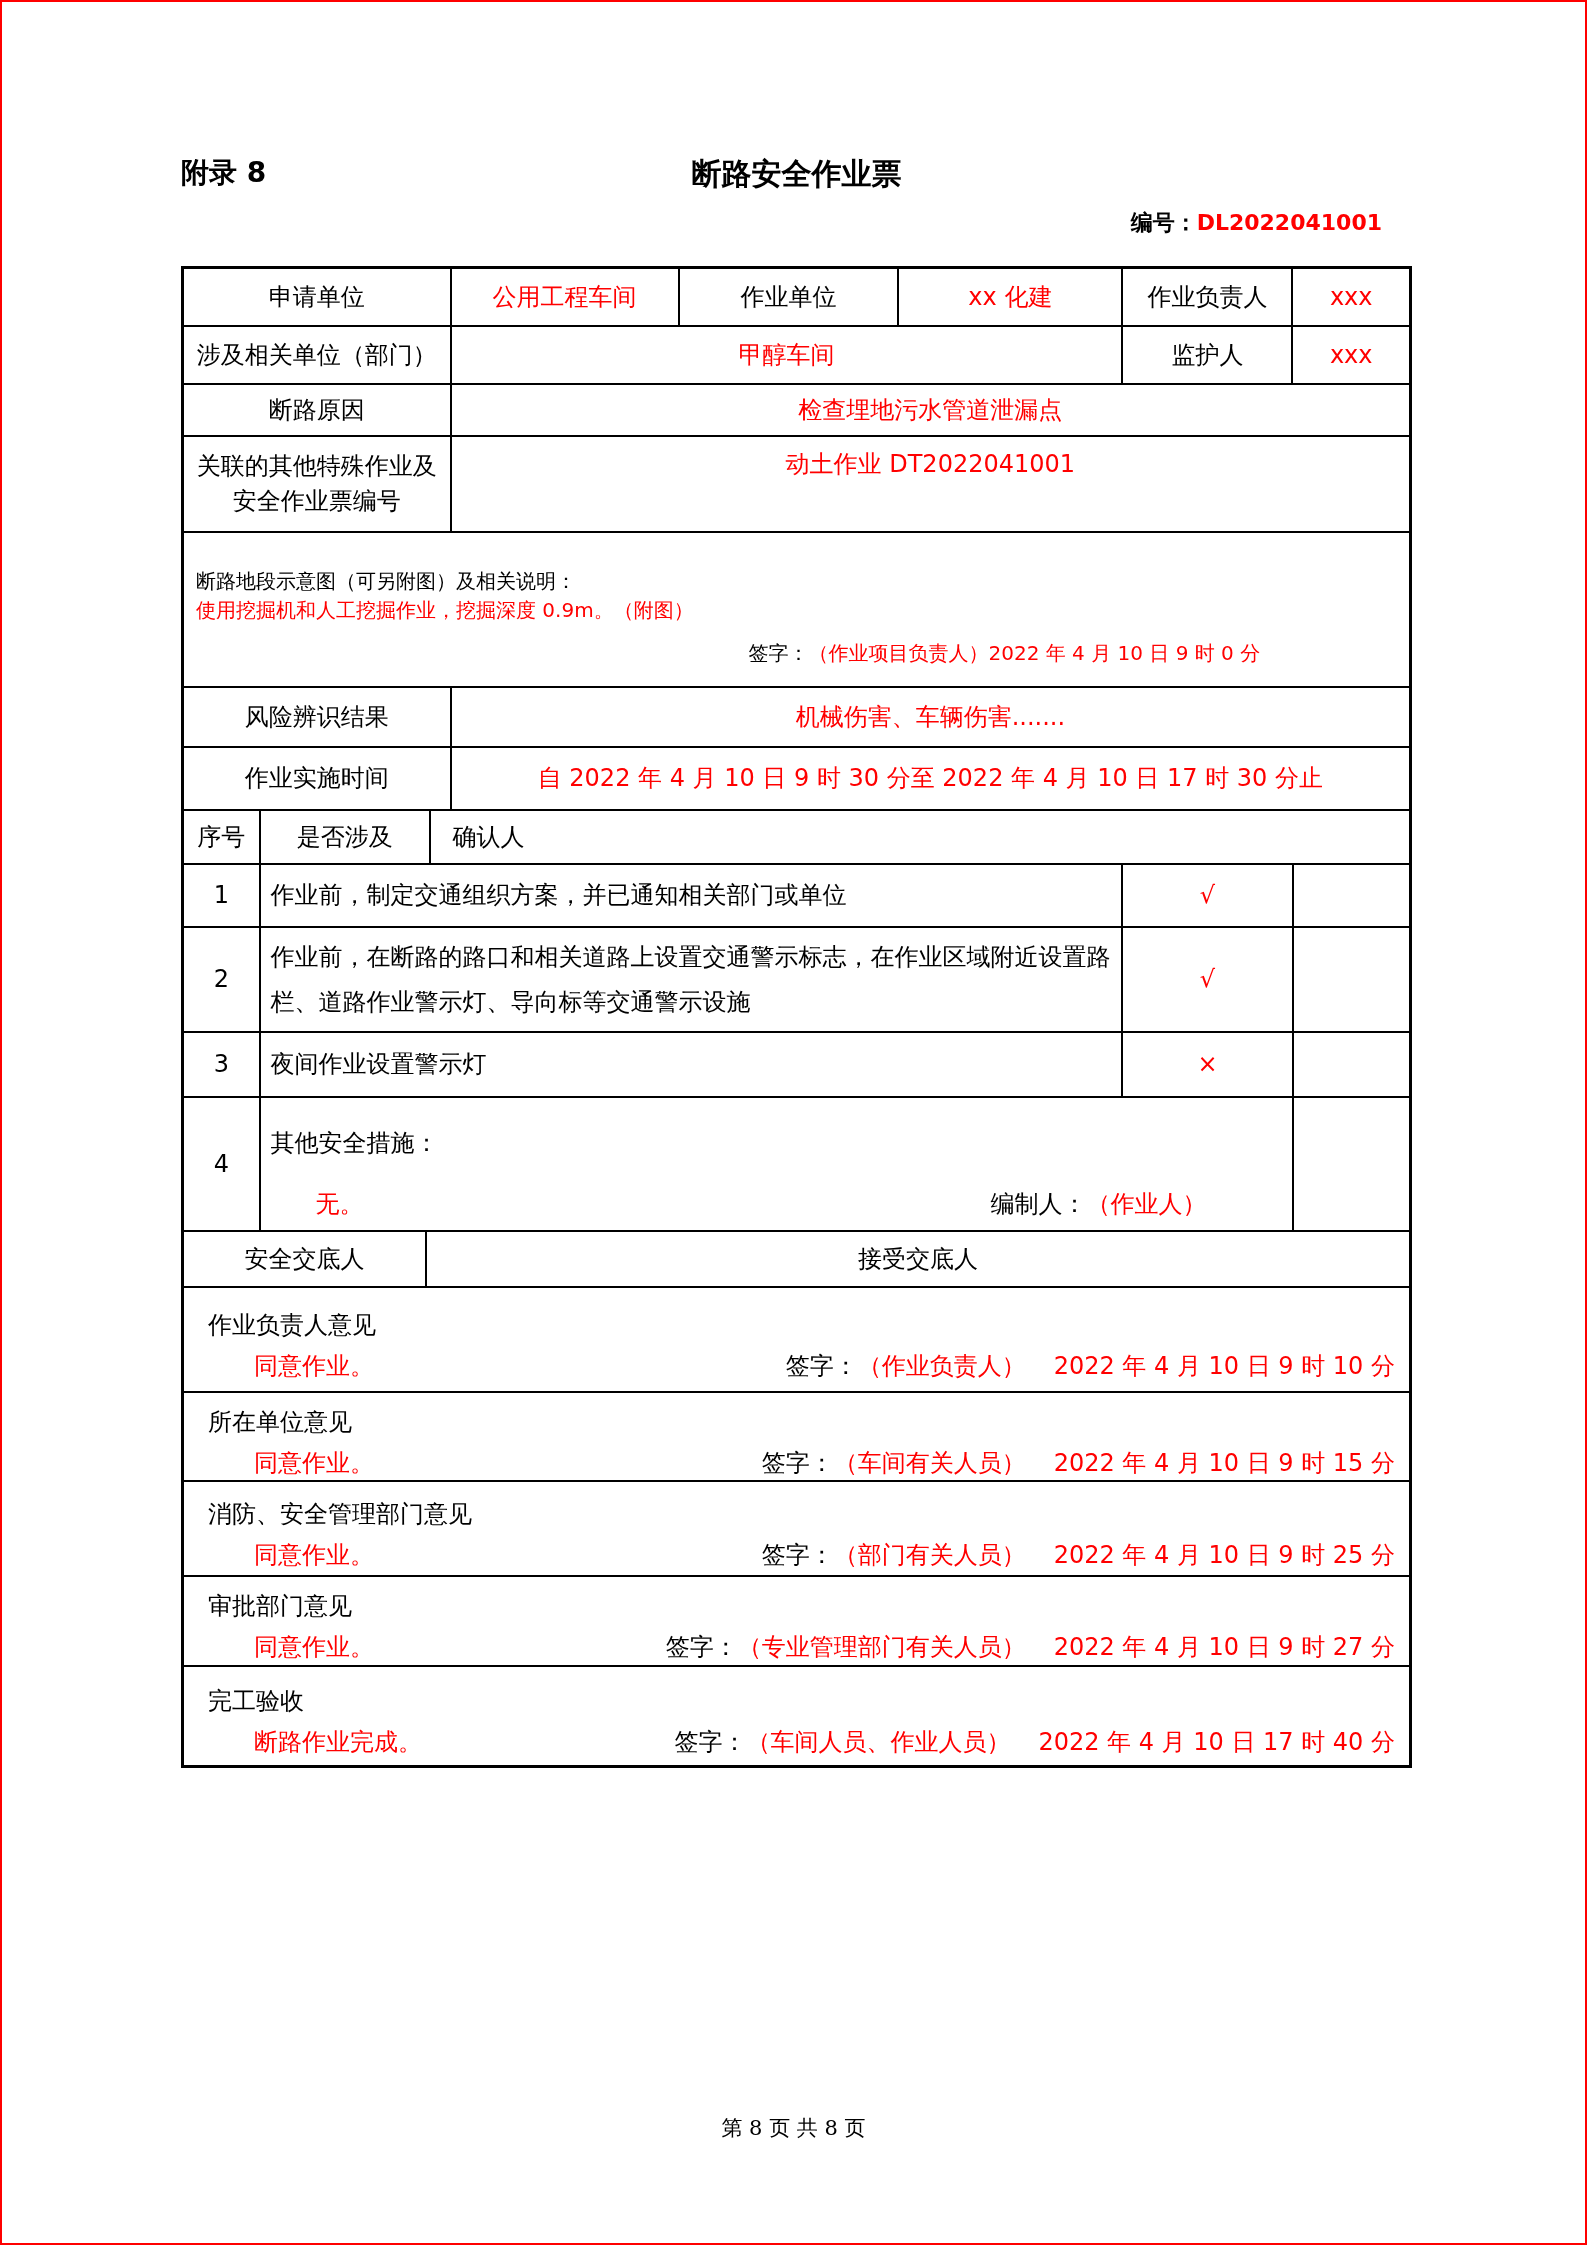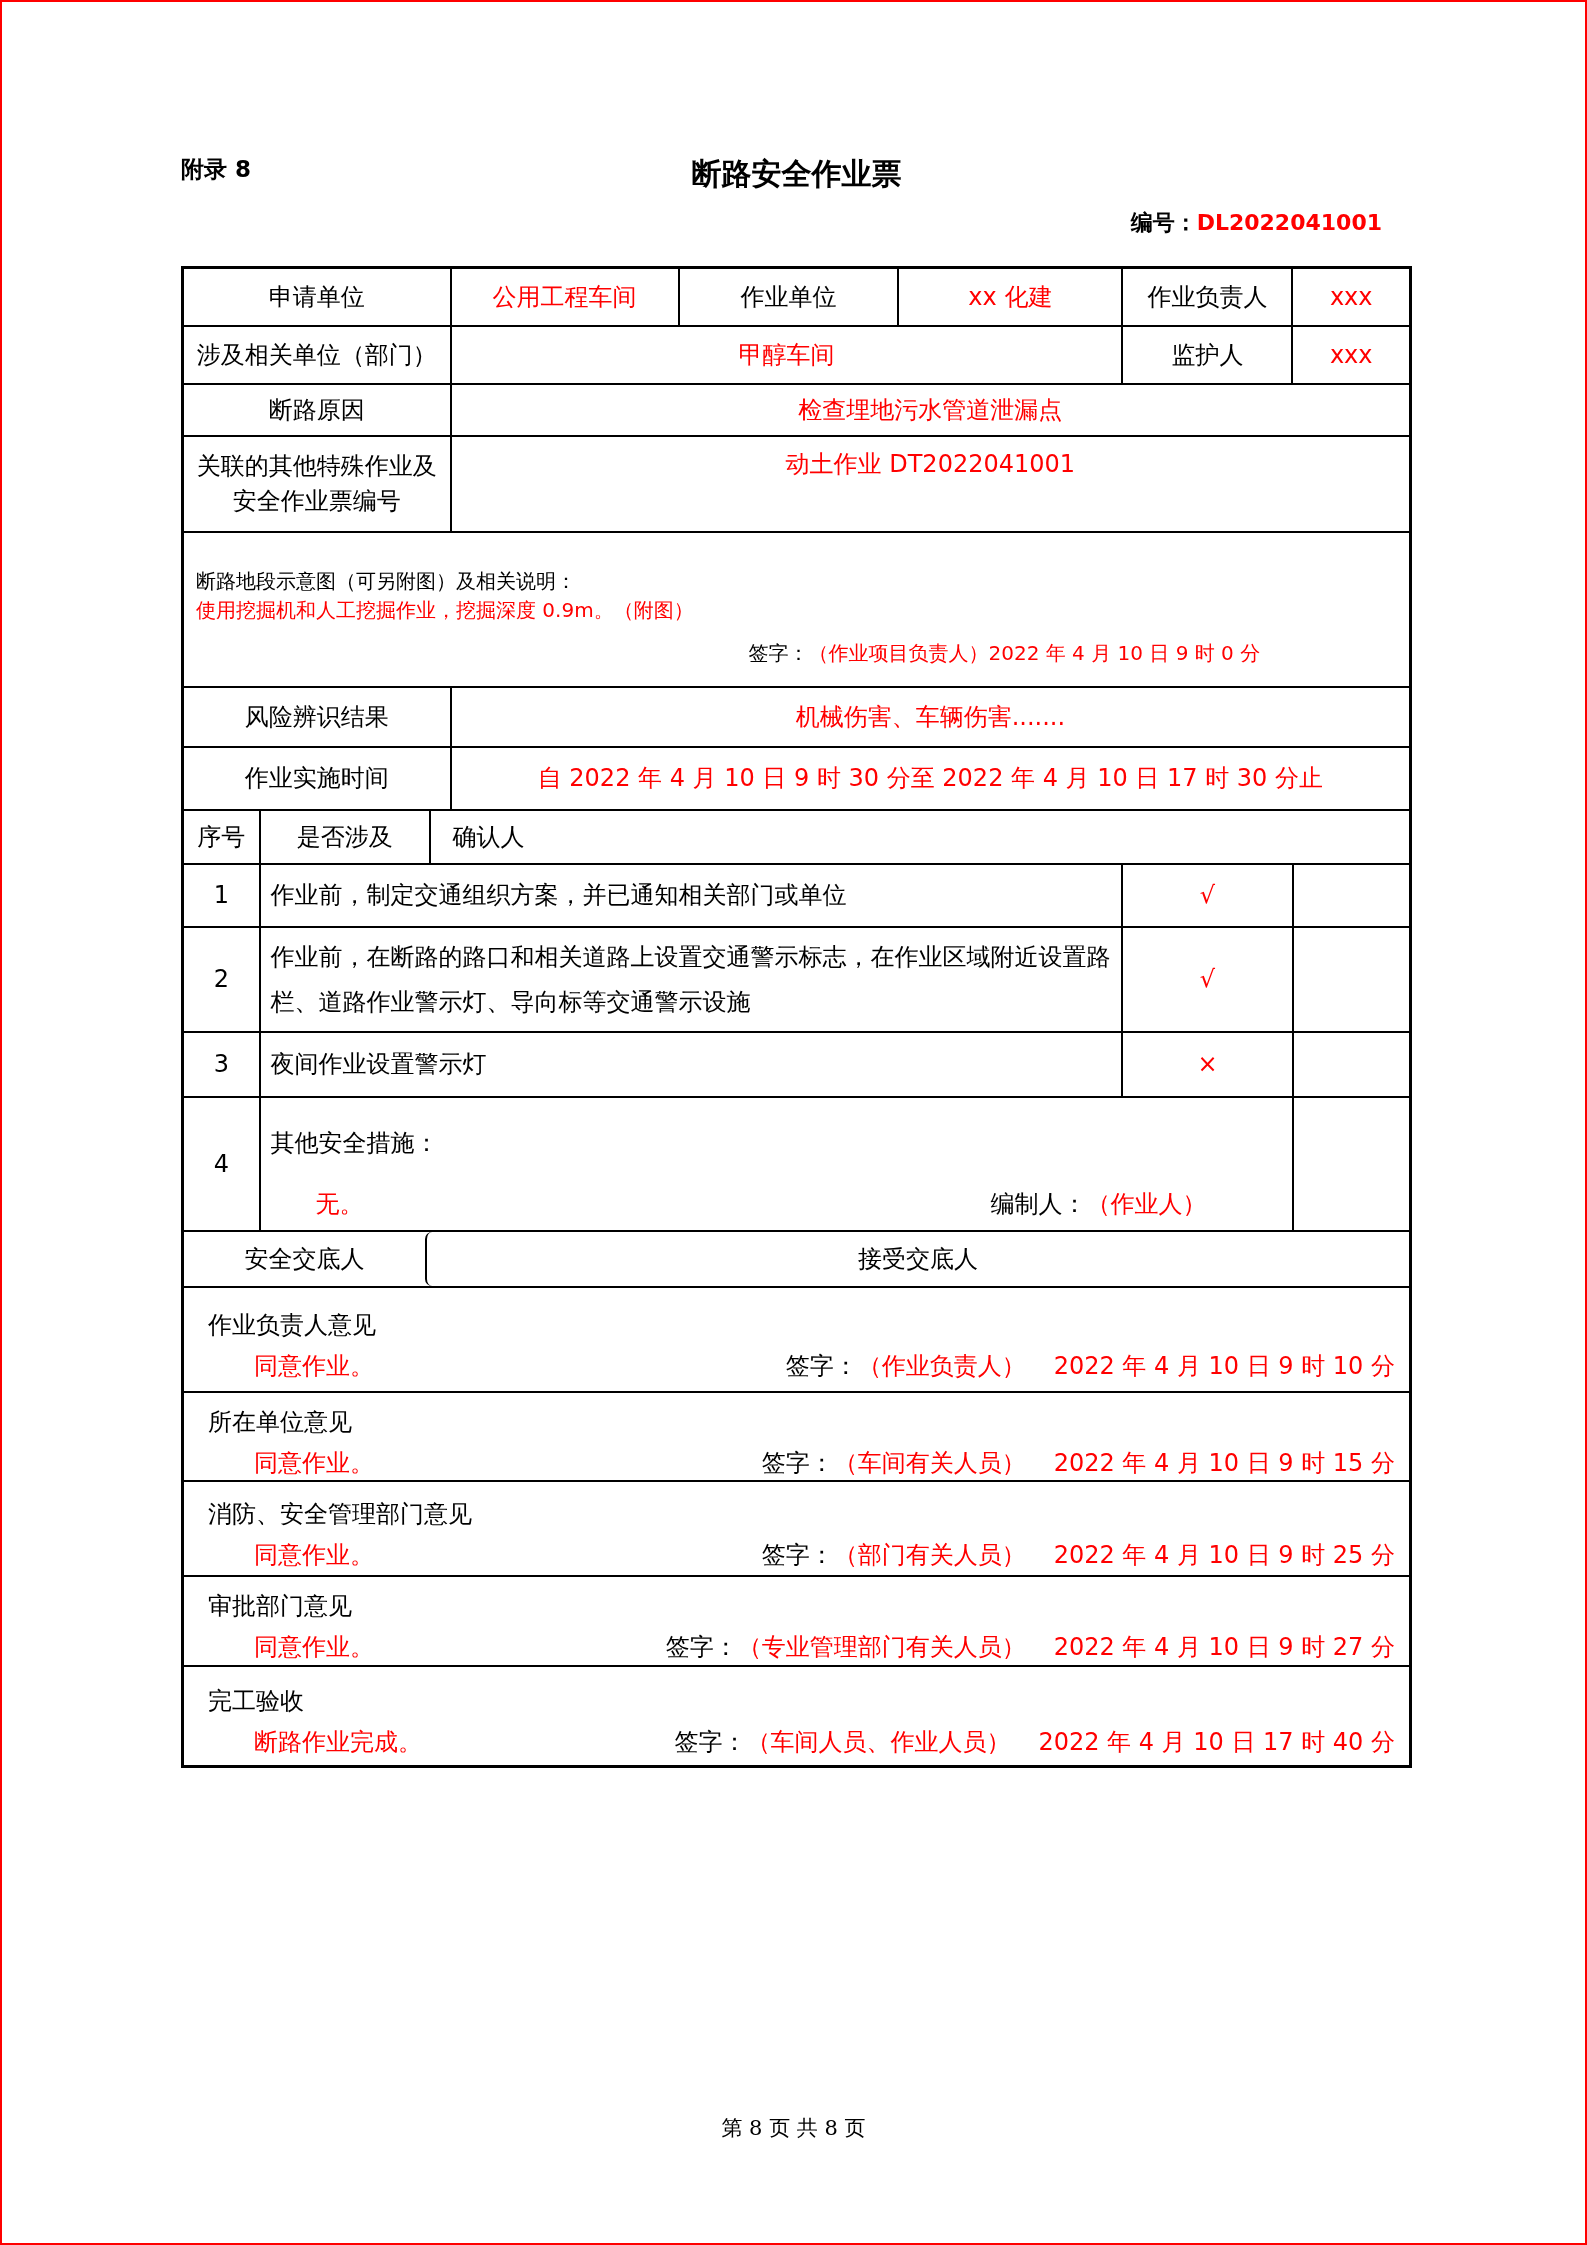--- a/index.html
+++ b/index.html
@@ -12,37 +12,37 @@
     border: 2px solid #ff0000;
     font-family: "DejaVu Sans", "Liberation Sans", sans-serif;
     color: #000000;
     overflow: hidden;
   }
   .content { position: absolute; left: 179px; top: 0; width: 1231px; }
   .red { color: #ff0000; }
 
   
   .titlebar { position: absolute; top: 152px; left: 0; width: 100%; height: 40px; }
-  .appendix { position: absolute; left: 0; top: 0; font-size: 23px; font-weight: 600; }
+  .appendix { position: absolute; left: 0; top: 0; font-size: 28px; font-weight: 600; }
   .doc-title { width: 100%; text-align: center; font-size: 30px; font-weight: 600; }
   .docno { position: absolute; top: 206px; left: 0; width: 100%; text-align: right; padding-right: 30px; font-size: 22px; font-weight: 600; }
 
   
   .tbl { position: absolute; top: 264px; left: 0; width: 1231px; border: 3px solid #000; }
   .tr { display: flex; border-top: 2px solid #000; }
   .tr:first-child { border-top: none; }
   .td { border-left: 2px solid #000; display: flex; align-items: center; justify-content: center; text-align: center; font-size: 24px; line-height: 1.45; }
   .td:first-child { border-left: none; }
 
   .c1 { flex: 0 0 21.69%; } .c2 { flex: 0 0 18.60%; } .c3 { flex: 0 0 17.95%; }
   .c4 { flex: 0 0 18.28%; } .c5 { flex: 0 0 13.89%; } .c6 { flex: 0 0 9.59%; }
   .c2-4 { flex: 0 0 54.83%; } .c2-6 { flex: 0 0 78.31%; }
   .m1 { flex: 0 0 6.09%; } .m2 { flex: 0 0 70.43%; } .m3 { flex: 0 0 13.89%; }
   .m4 { flex: 0 0 9.59%; } .m2-3 { flex: 0 0 84.32%; }
-  .g1 { flex: 0 0 19.66%; } .g2 { flex: 0 0 80.34%; border-radius: 7px; }
+  .g1 { flex: 0 0 19.66%; } .g2 { flex: 0 0 80.34%; }
 
   .col { flex-direction: column; }
   .top-pad { justify-content: flex-start; padding-top: 10px; }
   .left-text { justify-content: flex-start; text-align: left; padding: 0 10px; }
 
   .sketch-cell { flex: 0 0 100%; display: flex; flex-direction: column; align-items: stretch; text-align: left; font-size: 20px; padding: 16px 12px 0 12px; }
   .sketch-line2 { }
   .sketch-sign { margin-top: 14px; margin-left: 46%; }
 
   .other-cell { display: flex; flex-direction: column; align-items: stretch; text-align: left; font-size: 24px; padding: 20px 0 0 0; }

